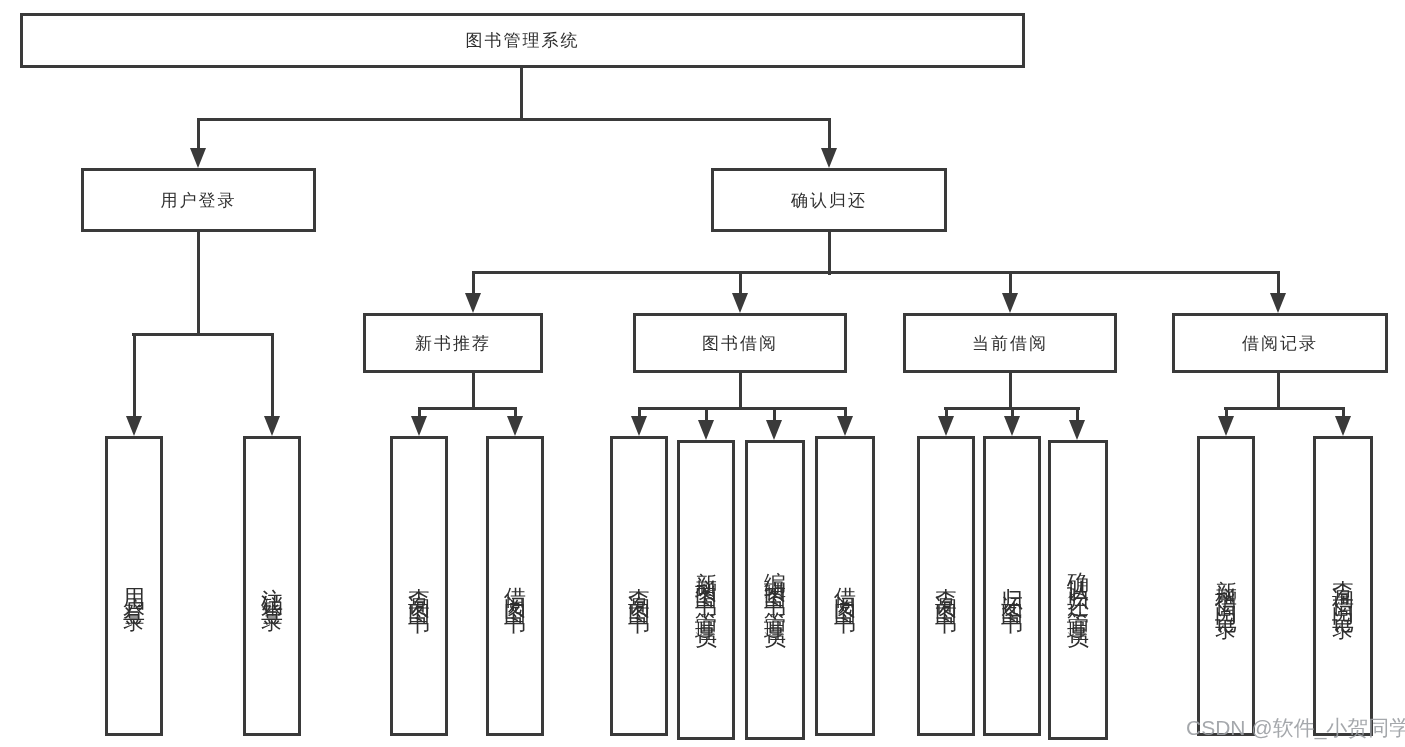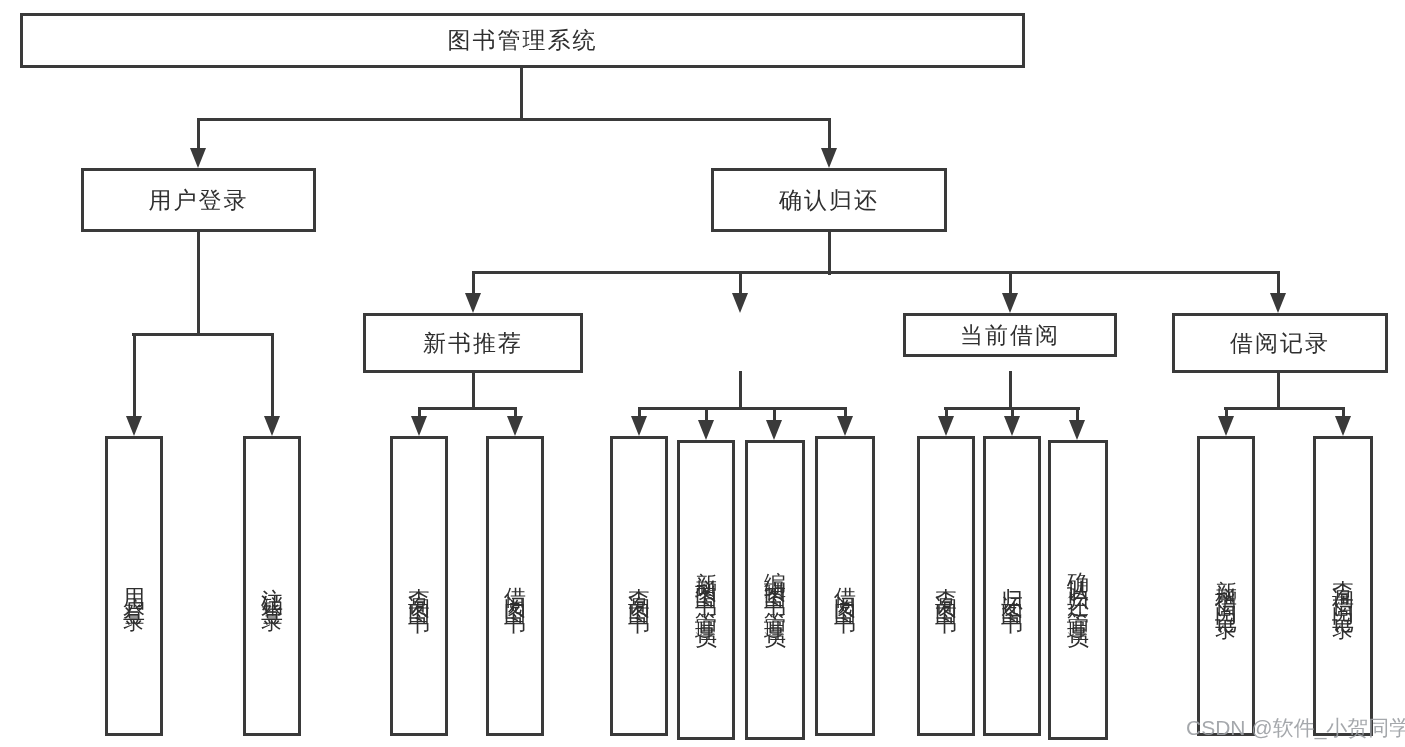--- a/index.html
+++ b/index.html
@@ -4,21 +4,21 @@
 <style>
   html,body{margin:0;padding:0;background:#ffffff;}
   .canvas{
     position:relative;width:1405px;height:747px;background:#ffffff;overflow:hidden;
     font-family:"Liberation Sans","DejaVu Sans",sans-serif;color:#2f2f2f;
   }
   .box{
     position:absolute;background:#ffffff;border:3px solid #3a3a3a;box-sizing:border-box;
     display:flex;align-items:center;justify-content:center;
   }
-  .box .lbl{font-size:23px;letter-spacing:2px;color:#2f2f2f;white-space:nowrap;}
+  .box .lbl{font-size:17px;letter-spacing:2px;color:#2f2f2f;white-space:nowrap;}
   .box.v .lbl{
     writing-mode:vertical-rl;text-orientation:mixed;
     font-size:22px;letter-spacing:8px;line-height:1;white-space:normal;
   }
   .ln{position:absolute;background:#3a3a3a;}
   .tri{
     position:absolute;width:0;height:0;
     border-left:8px solid transparent;border-right:8px solid transparent;
     border-top:20px solid #3a3a3a;
   }
@@ -36,24 +36,27 @@
     <span class="lbl">图书管理系统</span>
   </div>
 
   <div class="box" style="left:81px;top:168px;width:235px;height:64px">
     <span class="lbl">用户登录</span>
   </div>
   <div class="box" style="left:711px;top:168px;width:236px;height:64px">
     <span class="lbl">确认归还</span>
   </div>
 
-  <div class="box" style="left:363px;top:313px;width:220px;height:60px">
+  <div class="box" style="left:363px;top:313px;width:180px;height:60px">
     <span class="lbl">新书推荐</span>
   </div>
-  <div class="box" style="left:903px;top:313px;width:214px;height:44px">
+  <div class="box" style="left:633px;top:313px;width:214px;height:60px">
+    <span class="lbl">图书借阅</span>
+  </div>
+  <div class="box" style="left:903px;top:313px;width:214px;height:60px">
     <span class="lbl">当前借阅</span>
   </div>
   <div class="box" style="left:1172px;top:313px;width:216px;height:60px">
     <span class="lbl">借阅记录</span>
   </div>
 
   <div class="box v" style="left:105px;top:436px;width:58px;height:300px">
     <span class="lbl">用户登录</span>
   </div>
   <div class="box v" style="left:243px;top:436px;width:58px;height:300px">

